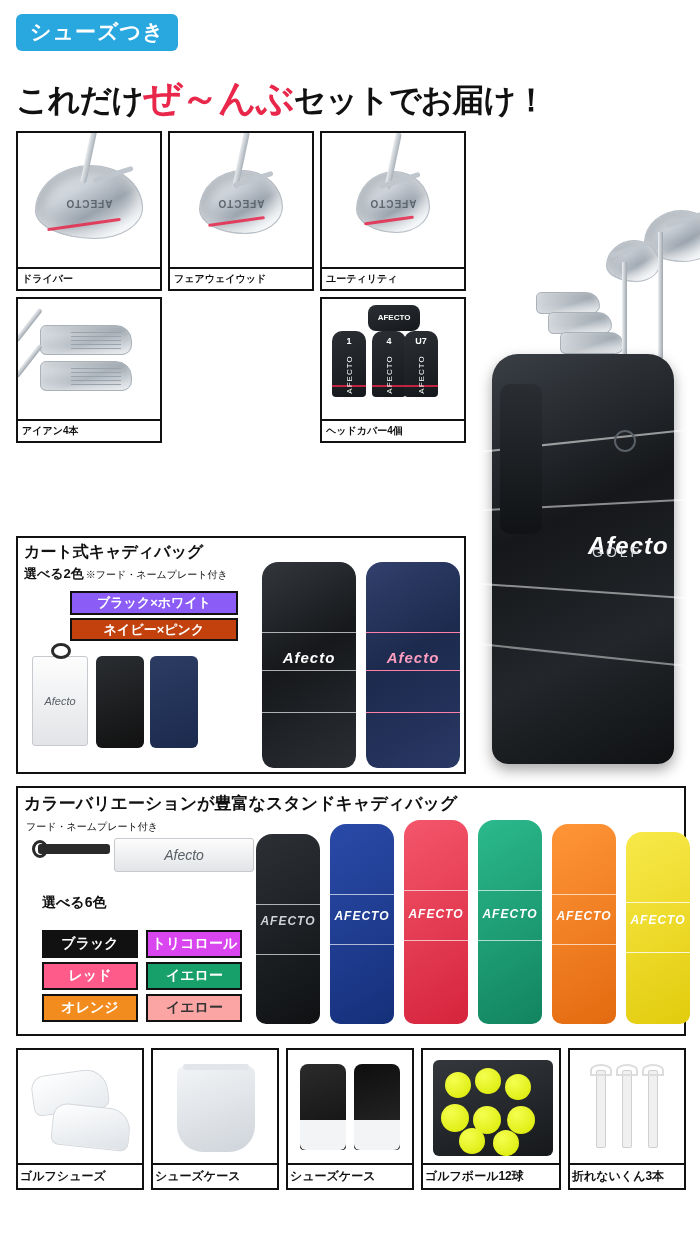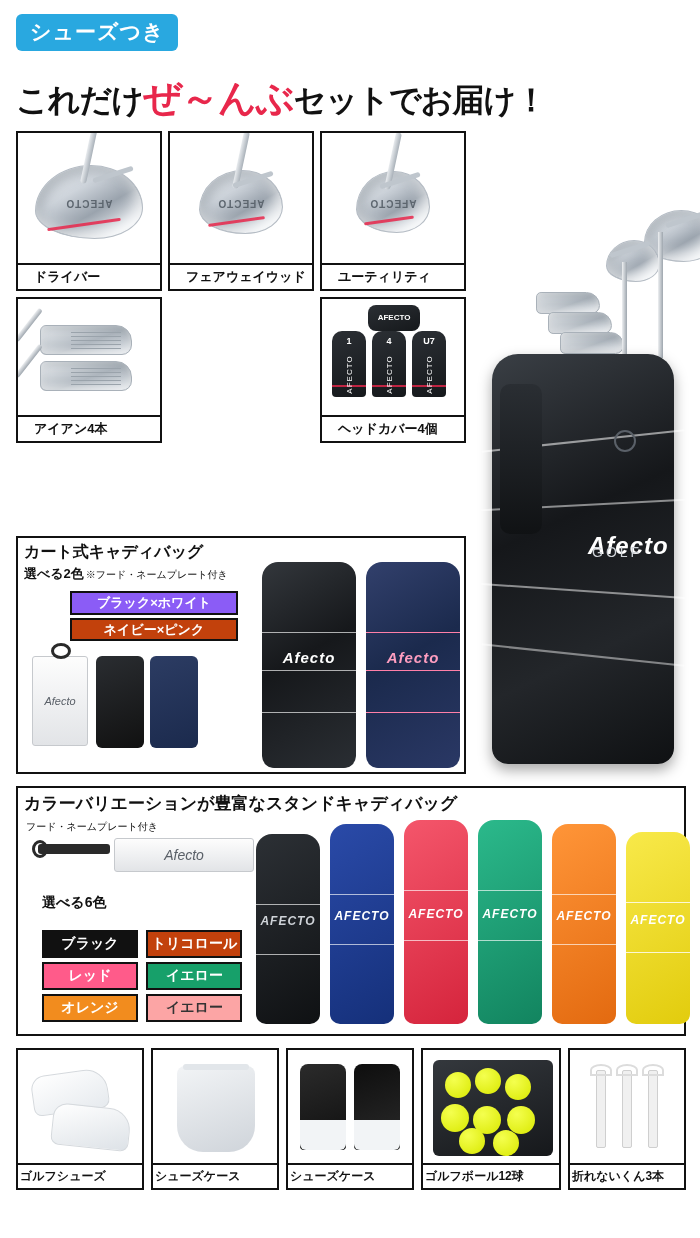--- a/index.html
+++ b/index.html
@@ -35,21 +35,21 @@
   .head-row2 .red { color:#e8274b; font-size:38px; }
 
   
   .items { position:relative; margin:14px 16px 0 16px; }
   .cell {
     position:absolute; border:2px solid #111; background:#fff;
     overflow:hidden;
   }
   .cell .cap {
     position:absolute; left:0; bottom:0; width:100%;
-    font-size:13px; font-weight:bold; padding:3px 16px;
+    font-size:10px; font-weight:bold; padding:3px 4px;
     background:#fff; border-top:2px solid #111;
     white-space:nowrap;
   }
   .cell .art { position:absolute; inset:0; }
 
   
   .club {
     position:absolute; left:50%; top:44%; transform:translate(-50%,-50%);
     width:108px; height:74px;
     background:linear-gradient(150deg,#f2f4f7 0%,#cfd5dc 35%,#9aa3ad 60%,#e7ebef 85%);
@@ -223,21 +223,21 @@
         <div class="hc" style="left:10px; top:32px; width:34px; height:66px;">
           <span class="num">1</span>
           <span class="stripe"></span>
           <span class="brand">AFECTO</span>
         </div>
         <div class="hc" style="left:50px; top:32px; width:34px; height:66px;">
           <span class="num">4</span>
           <span class="stripe"></span>
           <span class="brand">AFECTO</span>
         </div>
-        <div class="hc" style="left:90px; top:32px; width:34px; height:66px;">
+        <div class="hc" style="left:82px; top:32px; width:34px; height:66px;">
           <span class="num">U7</span>
           <span class="stripe"></span>
           <span class="brand">AFECTO</span>
         </div>
         <div class="hc" style="left:46px; top:6px; width:52px; height:26px; border-radius:8px;">
           <span class="num" style="top:8px; font-size:8px;">AFECTO</span>
         </div>
       </div>
       <div class="cap">ヘッドカバー4個</div>
     </div>
@@ -313,21 +313,21 @@
     <div class="nameplate" style="left:96px; top:50px; width:140px; height:34px;">
       <span class="txt" style="font-size:14px;">Afecto</span>
     </div>
     <div style="position:absolute; left:20px; top:56px; width:72px; height:10px; background:#2a2a2a; border-radius:3px;"></div>
     <div style="position:absolute; left:14px; top:52px; width:16px; height:18px; border:3px solid #2a2a2a; border-radius:50%;"></div>
 
     <div style="position:absolute; left:24px; top:106px; font-size:14px; font-weight:bold;">選べる6色</div>
 
     <div style="position:absolute; left:22px; top:128px; width:212px;">
       <span class="colorbox" style="background:#111111; color:#ffffff;">ブラック</span>
-      <span class="colorbox" style="background:#c2410c; color:#ffffff;margin-top:14px;">トリコロール</span>
+      <span class="colorbox" style="background:#d946ef; color:#ffffff;margin-top:14px;">トリコロール</span>
       <span class="colorbox" style="background:#ff5b8a; color:#ffffff;">レッド</span>
       <span class="colorbox" style="background:#17a06a; color:#ffffff;">イエロー</span>
       <span class="colorbox" style="background:#f28c1e; color:#ffffff;">オレンジ</span>
       <span class="colorbox" style="background:#fca5a5; color:#333333;">イエロー</span>
     </div>
 
     <div style="position:absolute; left:238px; top:22px; width:428px; height:222px;">
       <div class="bag" style="left:0px; top:24px; width:64px; height:190px; background:linear-gradient(150deg,#2c3035,#0f1113); border-radius:16px 16px 10px 10px;">
         <span class="curve" style="top:70px;"></span>
           <span class="curve" style="top:120px;"></span>

